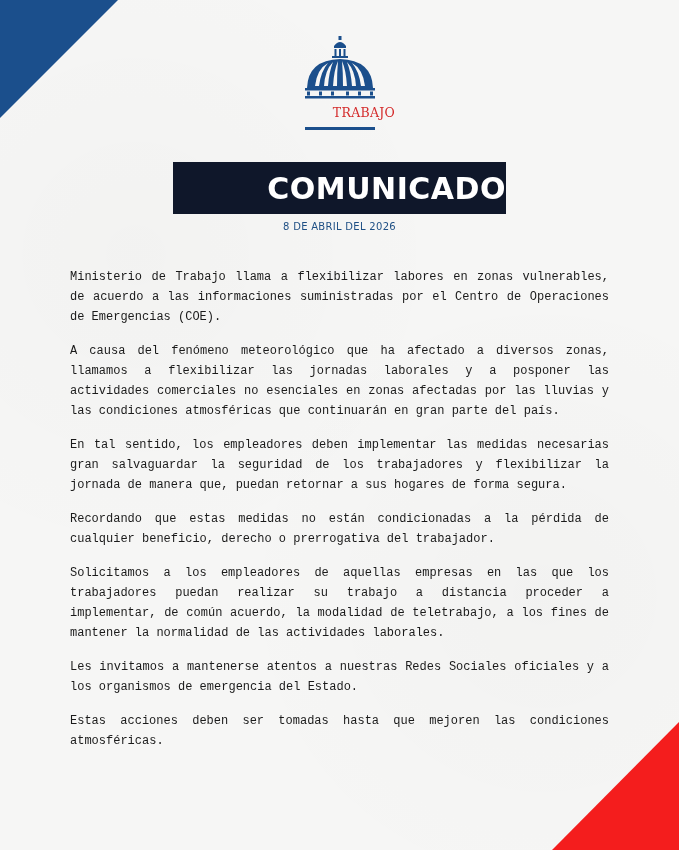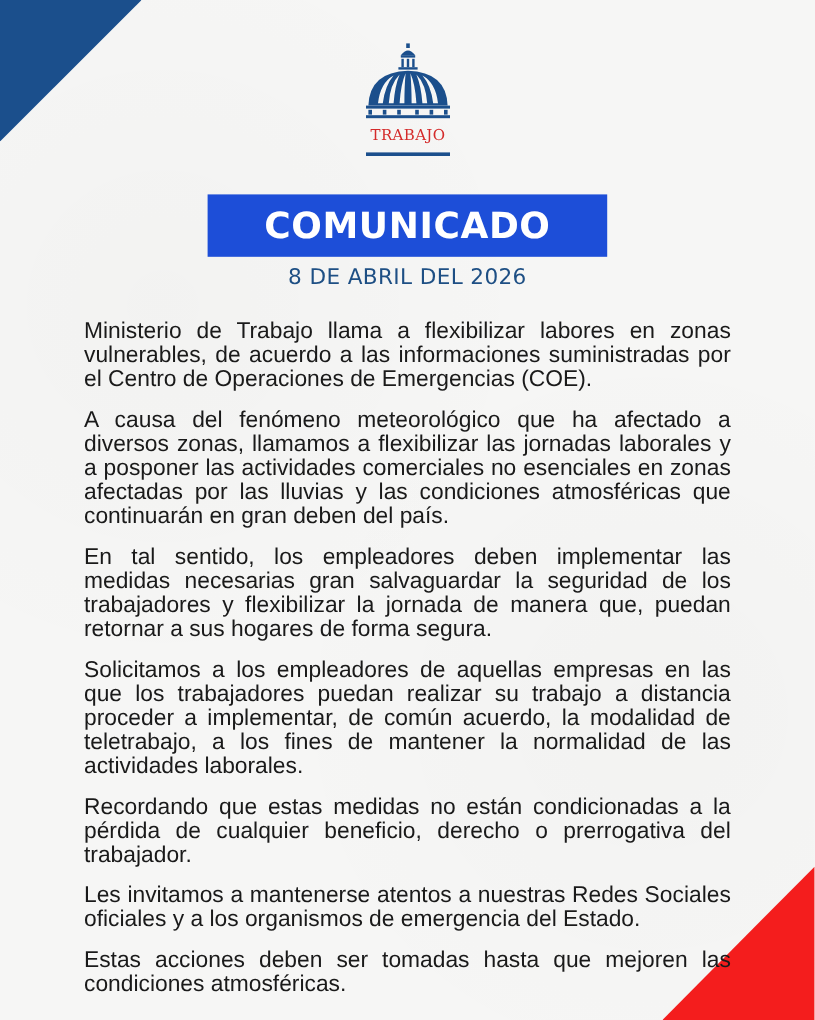--- a/index.html
+++ b/index.html
@@ -34,26 +34,26 @@
   .banner {
     position: absolute; left: 173px; top: 162px; width: 333px; height: 52px;
     display: flex; align-items: center; justify-content: center;
   }
   .banner-text {
     color: #ffffff; font-weight: bold; font-size: 30px; letter-spacing: 0.5px;
     font-family: "DejaVu Sans", sans-serif;
   }
   .date {
     position: absolute; left: 0; width: 679px; top: 221px; text-align: center;
-    font-size: 18px; font-weight: normal; letter-spacing: 0.3px;
+    font-size: 10px; font-weight: normal; letter-spacing: 0.3px;
   }
   .body {
     position: absolute; left: 70px; width: 539px; top: 267px;
-    color: #1a1a1a; font-size: 19px; line-height: 20px;
-    font-family: Liberation Sans, sans-serif;
+    color: #1a1a1a; font-size: 12px; line-height: 20px;
+    font-family: Liberation Mono, monospace;
   }
   .body p {
     margin: 0 0 14px 0; text-align: justify; text-align-last: left;
   }
 </style>
 </head>
 <body style="background: rgb(246, 246, 245);">
 
 <div class="paper"></div>
 
@@ -86,31 +86,31 @@
       <rect x="1" y="52" width="70" height="2.5"></rect>
       <rect x="3" y="55.5" width="3" height="4"></rect>
       <rect x="15" y="55.5" width="3" height="4"></rect>
       <rect x="27" y="55.5" width="3" height="4"></rect>
       <rect x="42" y="55.5" width="3" height="4"></rect>
       <rect x="54" y="55.5" width="3" height="4"></rect>
       <rect x="66" y="55.5" width="3" height="4"></rect>
       <rect x="1" y="60" width="70" height="2.5"></rect>
     </g>
   </svg>
-  <div class="logo-text" style="color: rgb(212, 42, 42);">TRABAJO</div>
+  <div class="logo-text" style="color: rgb(212, 42, 42); margin-left: 24px;">TRABAJO</div>
   <div style="position: absolute; left: 1px; top: 91px; width: 70px; height: 3px; background: rgb(27, 79, 140);"></div>
 </div>
 
-<div class="banner" style="background: #1d4ed8;">
+<div class="banner" style="background: #0f172a; justify-content: flex-end;">
   <span class="banner-text">COMUNICADO</span>
 </div>
 
 <div class="date" style="color: rgb(30, 79, 132);">8 DE ABRIL DEL 2026</div>
 
 <div class="body">
   <p>Ministerio de Trabajo llama a flexibilizar labores en zonas vulnerables, de acuerdo a las informaciones suministradas por el Centro de Operaciones de Emergencias (COE).</p>
-  <p>A causa del fenómeno meteorológico que ha afectado a diversos zonas, llamamos  a flexibilizar las jornadas laborales y a posponer las actividades comerciales no esenciales en zonas afectadas por las lluvias y las condiciones atmosféricas que continuarán en gran deben del país.</p>
+  <p>A causa del fenómeno meteorológico que ha afectado a diversos zonas, llamamos  a flexibilizar las jornadas laborales y a posponer las actividades comerciales no esenciales en zonas afectadas por las lluvias y las condiciones atmosféricas que continuarán en gran parte del país.</p>
   <p>En tal sentido, los empleadores deben implementar las medidas necesarias gran salvaguardar la seguridad de los trabajadores y flexibilizar la jornada de manera que, puedan retornar a sus hogares de forma segura.</p>
+  <p>Recordando que estas medidas no están condicionadas a la pérdida de cualquier beneficio, derecho o prerrogativa del trabajador.</p>
   <p>Solicitamos a los empleadores de aquellas empresas en las que los trabajadores puedan realizar su trabajo a distancia proceder a implementar, de común acuerdo, la modalidad de teletrabajo, a los fines de mantener la normalidad de las actividades laborales.</p>
-  <p>Recordando que estas medidas no están condicionadas a la pérdida de cualquier beneficio, derecho o prerrogativa del trabajador.</p>
   <p>Les invitamos a mantenerse atentos a nuestras Redes Sociales oficiales y a los organismos de emergencia del Estado.</p>
   <p>Estas acciones deben ser tomadas hasta que mejoren las condiciones atmosféricas.</p>
 </div>
 
 </body></html>

